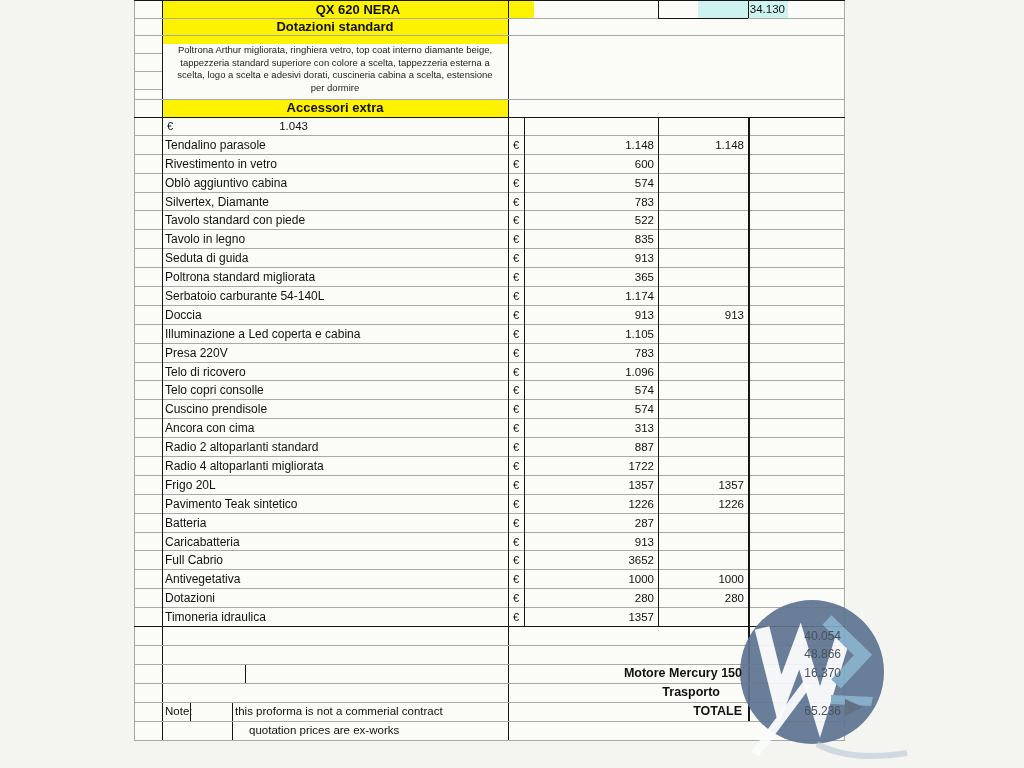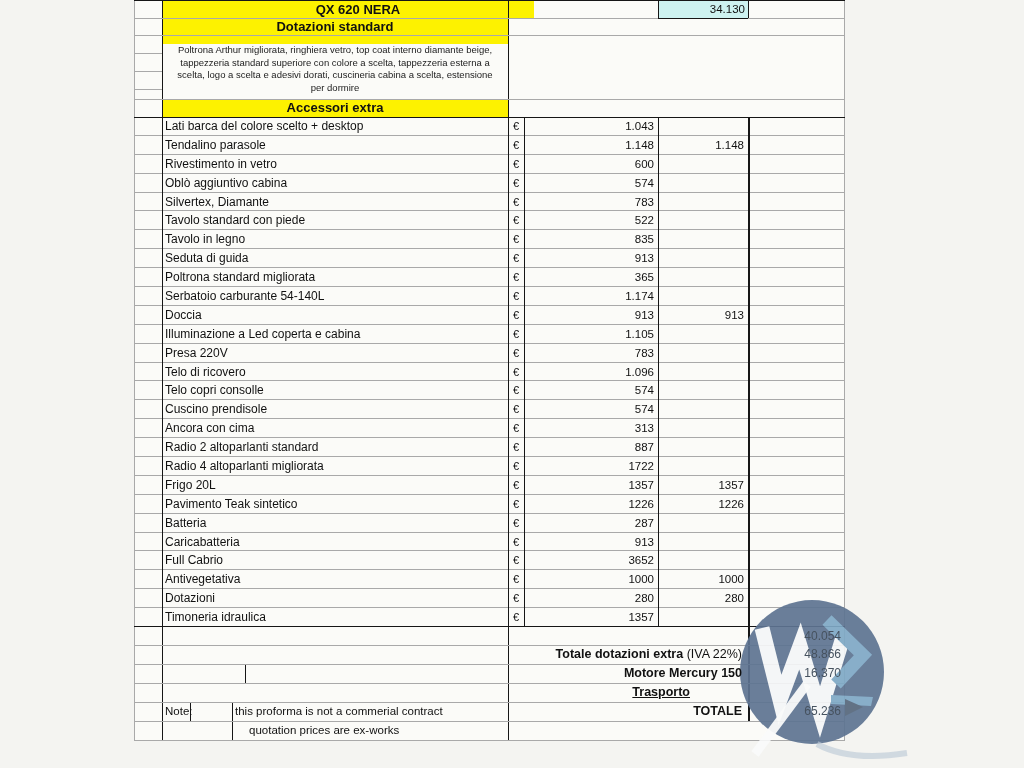--- a/index.html
+++ b/index.html
@@ -26,21 +26,21 @@
     position:absolute;left:134px;top:0;width:711px;height:740px;
     background:var(--sheet-bg);
   }
   .vline,.hline{position:absolute;pointer-events:none;}
   .vline{width:1px;background:var(--line-black);}
   .vline.gray{background:var(--grid-gray);}
   .hline{height:1px;background:var(--grid-gray);}
   .hline.black{background:var(--line-black);}
   .cell{position:absolute;box-sizing:border-box;white-space:nowrap;overflow:hidden;}
   .yellow{background:var(--accent-yellow);}
-  .cyan{background:var(--accent-cyan);}
+  .cyan{background:var(--accent-cyan);margin-left:40px;}
   .bold{font-weight:bold;}
   .center{text-align:center;}
   .right{text-align:right;}
   .hdr{font-size:13px;line-height:17px;}
   .num{font-size:11.5px;}
   .desc{
     font-size:9.5px;line-height:12.5px;white-space:normal;
     text-align:center;padding:9px 10px 4px 10px;color:#222;
   }
   
@@ -82,21 +82,20 @@
     <div class="cell yellow bold center hdr" style="left:28px;top:1px;width:372px;height:17px;padding-left:20px;">QX 620 NERA</div>
     <div class="cell cyan right num" style="left:524px;top:1px;width:90px;height:17px;line-height:17px;padding-right:3px;">34.130</div>
     <div class="cell yellow bold center hdr" style="left:28px;top:18px;width:346px;height:26px;">Dotazioni standard</div>
     <div class="cell desc" style="left:28px;top:35px;width:346px;height:64px;">Poltrona Arthur migliorata, ringhiera vetro, top coat interno diamante beige, tappezzeria standard superiore con colore a scelta, tappezzeria esterna a scelta, logo a scelta e adesivi dorati, cuscineria cabina a scelta, estensione per dormire</div>
     <div class="cell yellow bold center hdr" style="left:28px;top:99px;width:346px;height:18px;line-height:18px;">Accessori extra</div>
 
     <div class="acc-rows">
 
         <div class="arow">
           <div class="c narrow"></div>
-          <div class="c lbl">Lati barca del colore scelto + desktop</div>
           <div class="c eur">€</div>
           <div class="c p1">1.043</div>
           <div class="c p2"></div>
           <div class="c val"></div>
         </div>
 
         <div class="arow">
           <div class="c narrow"></div>
           <div class="c lbl">Tendalino parasole</div>
           <div class="c eur">€</div>
@@ -326,27 +325,26 @@
           <div class="c lbl">Timoneria idraulica</div>
           <div class="c eur">€</div>
           <div class="c p1">1357</div>
           <div class="c p2"></div>
           <div class="c val"></div>
         </div>
       </div>
 
     <div class="cell trow-value" style="left:614px;top:628px;width:97px;height:17px;">40.054</div>
 
-    <div class="cell trow-label" style="left:374px;top:645px;width:240px;height:19px;"><span class="bold">Totale dotazioni extra</span><span class="normal"> (IVA 22%)</span></div>
     <div class="cell trow-value" style="left:614px;top:646px;width:97px;height:18px;">48.866</div>
 
     <div class="cell trow-label bold" style="left:374px;top:664px;width:240px;height:19px;">Motore Mercury 150</div>
     <div class="cell trow-value" style="left:614px;top:665px;width:97px;height:18px;">16.370</div>
 
-    <div class="cell trow-label bold" style="left:354px;top:683px;width:208px;height:19px;text-decoration:underline;">Trasporto</div>
+    <div class="cell trow-label bold" style="left:384px;top:683px;width:208px;height:19px;">Trasporto</div>
 
     <div class="cell note-txt" style="left:31px;top:702px;width:60px;height:19px;">Note:</div>
     <div class="cell note-txt" style="left:101px;top:702px;width:272px;height:19px;">this proforma is not a commerial contract</div>
     <div class="cell trow-label bold" style="left:374px;top:702px;width:240px;height:19px;">TOTALE</div>
     <div class="cell trow-value" style="left:614px;top:703px;width:97px;height:18px;">65.236</div>
 
     <div class="cell note-txt" style="left:115px;top:721px;width:272px;height:19px;">quotation prices are ex-works</div>
 
     <div class="vline gray" style="left:0;top:0;height:740px;"></div>
     <div class="vline" style="left:28px;top:1px;height:739px;"></div>

